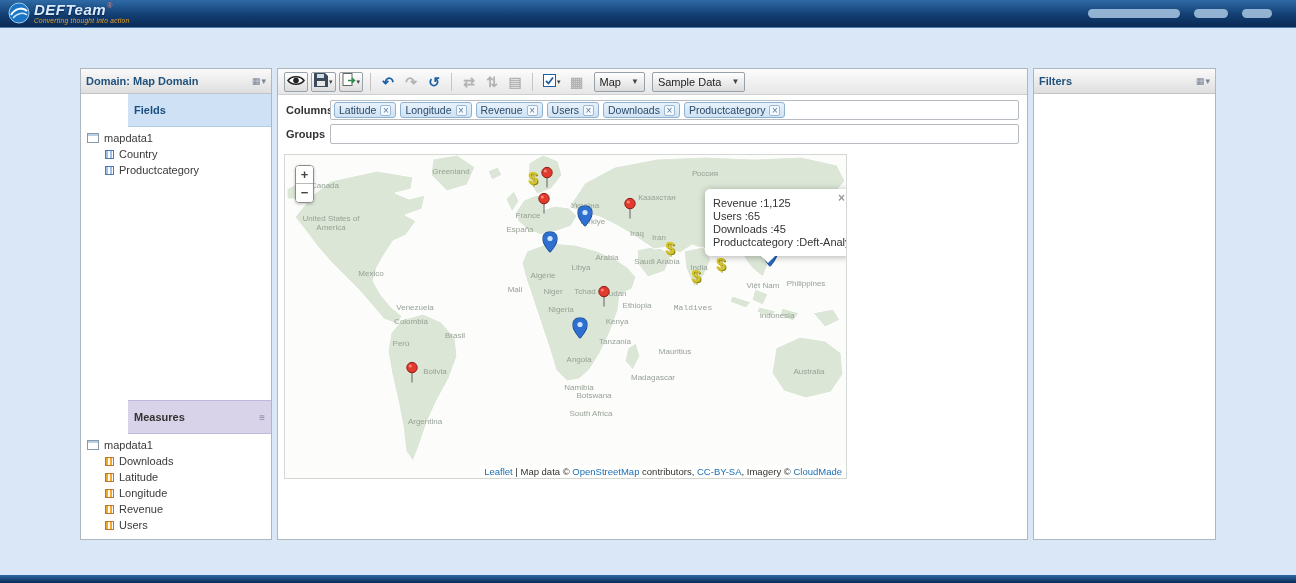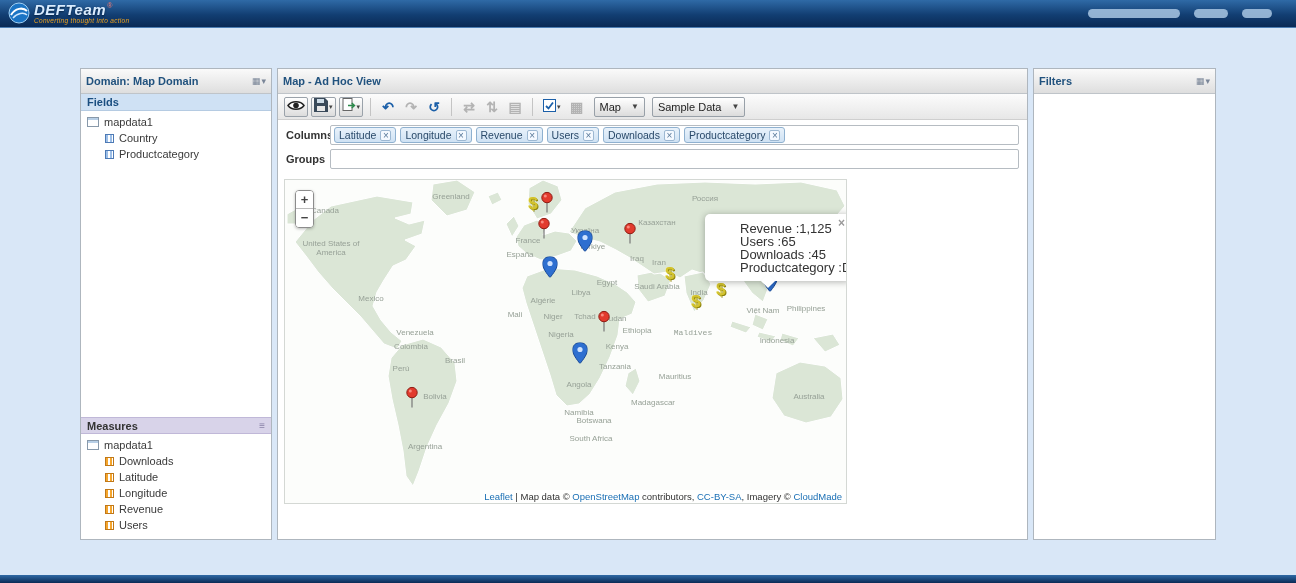--- a/index.html
+++ b/index.html
@@ -22,21 +22,21 @@
   .content { height:547px; padding:40px 80px 0 80px; display:flex; align-items:flex-start; }
   .panel { background:#fff; border:1px solid #aeb6be; height:472px; display:flex; flex-direction:column; }
   .panel-head { height:18px; flex:0 0 18px; background:linear-gradient(180deg,#fafafa,#dedede); border-bottom:1px solid #bfc4c9; display:flex; align-items:center; justify-content:space-between; padding:12px 5px; }
   .panel-title { font-size:11px; font-weight:bold; color:#21527e; white-space:nowrap; }
   .panel-menu { font-size:9px; color:#7a8698; cursor:pointer; display:flex; align-items:center; gap:1px; }
 
   .panel.left { width:192px; }
   .panel.center { flex:1; margin:0 5px; }
   .panel.right { width:183px; }
 
-  .sec-head { height:17px; flex:0 0 17px; display:flex; align-items:center; justify-content:space-between; padding:0 6px; font-size:11px; font-weight:bold; }
+  .sec-head { height:17px; flex:0 0 17px; display:flex; align-items:center; justify-content:space-between; padding:16px 6px; font-size:11px; font-weight:bold;margin-left:47px; }
   .sec-head.fields { background:#cfe1f4; color:#1a4e80; border-bottom:1px solid #b5cbe2; }
   .sec-head.measures { background:#d8d3e9; color:#333; border-top:1px solid #c0b8d8; border-bottom:1px solid #c0b8d8; }
   .sec-handle { color:#8a82a8; font-size:10px; }
   .tree { background:#fff; padding-top:3px; }
   .tree.grow { flex:1 1 auto; overflow:hidden; }
   .tree.fixed { flex:0 0 auto; padding-bottom:6px; }
   .trow { height:16px; display:flex; align-items:center; gap:5px; font-size:11px; color:#3a3a3a; cursor:default; }
   .ticon { display:inline-block; flex:0 0 auto; }
   .i-table { width:12px; height:10px; background:#fff; border:1px solid #8899aa; box-shadow:inset 0 2px 0 #b8cfe6; }
   .i-field { width:9px; height:9px; border:1px solid #4d7ab5; background:repeating-linear-gradient(90deg,#9dbfe8 0 2px,#fff 2px 4px); }
@@ -70,21 +70,21 @@
   .mlabel.wrap { white-space:normal; max-width:58px; text-align:center; line-height:1.15; }
   .marker { position:absolute; }
   .marker.pin { transform:translate(-50%,-94%); }
   .marker.money { transform:translate(-50%,-55%); }
   .dollar { font-size:17px; font-weight:bold; color:#d3c32e; text-shadow:1px 1px 0 #8f850f, -0.5px -0.5px 0 #f7f0a0; }
   .zoom-ctl { position:absolute; left:10px; top:10px; width:19px; border:1px solid #8c8c8c; border-radius:4px; overflow:hidden; box-shadow:0 1px 3px rgba(0,0,0,.25); }
   .zbtn { height:18px; background:#fff; text-align:center; font-size:13px; font-weight:bold; color:#444; line-height:17px; cursor:pointer; }
   .zbtn.zin { border-bottom:1px solid #bbb; }
   .tooltip { position:absolute; left:420px; top:34px; width:146px; background:#fff; border-radius:5px; box-shadow:0 1px 7px rgba(0,0,0,.3); padding:8px 10px 7px 8px; z-index:20; }
   .tooltip:after { content:""; position:absolute; left:58px; bottom:-5px; width:10px; height:10px; background:#fff; transform:rotate(45deg); box-shadow:2px 2px 4px rgba(0,0,0,.12); }
-  .ttline { font-size:13px; color:#333; line-height:13px; white-space:nowrap;margin-left:27px; }
+  .ttline { font-size:11px; color:#333; line-height:13px; white-space:nowrap; }
   .tt-close { position:absolute; top:3px; right:6px; font-size:12px; font-weight:bold; color:#9a9a9a; cursor:pointer; line-height:1; }
   .attribution { position:absolute; right:0; bottom:0; background:rgba(255,255,255,.78); font-size:9.5px; color:#333; padding:1px 4px; z-index:15; }
   .attribution .alink { color:#1a6fb5; cursor:pointer; }
 
   
   .footerbar { height:8px; background:linear-gradient(180deg,#2f6aa6,#0a2a55); }
 </style>
 </head>
 <body>
 
@@ -160,23 +160,20 @@
           <span>Revenue</span>
         </div>
         <div class="trow" style="padding-left: 24px;">
           <span class="ticon i-measure"></span>
           <span>Users</span>
         </div>
       </div>
   </div>
 
   <div class="panel center">
-    <div class="panel-head">
-      <span class="panel-title">Map - Ad Hoc View</span>
-    </div>
     <div class="toolbar">
       <span id="toolbar-buttons" style="display:flex;align-items:center;gap:3px;">
           <span class="tbtn raised">
             <span><svg width="18" height="13" viewBox="0 0 18 13">
                 <path d="M1 6.5 C4.5 1.5 13.5 1.5 17 6.5 C13.5 11.5 4.5 11.5 1 6.5 Z" fill="#fff" stroke="#222" stroke-width="1.5"></path>
                 <circle cx="9" cy="6.5" r="2.8" fill="#222"></circle>
               </svg></span>
           </span>
           <span class="tbtn raised">
             <span><svg width="14" height="14" viewBox="0 0 14 14">
@@ -309,21 +306,21 @@
           <div class="mlabel" style="left: 243px; top: 60px;">France</div>
           <div class="mlabel" style="left: 300px; top: 50px;">Україна</div>
           <div class="mlabel" style="left: 307px; top: 66px;">Türkiye</div>
           <div class="mlabel" style="left: 420px; top: 18px;">Россия</div>
           <div class="mlabel" style="left: 372px; top: 42px;">Казахстан</div>
           <div class="mlabel" style="left: 448px; top: 56px;">Монгол улс</div>
           <div class="mlabel" style="left: 448px; top: 80px;">China</div>
           <div class="mlabel" style="left: 352px; top: 78px;">Iraq</div>
           <div class="mlabel" style="left: 374px; top: 82px;">Iran</div>
           <div class="mlabel" style="left: 372px; top: 106px;">Saudi Arabia</div>
-          <div class="mlabel" style="left: 322px; top: 102px;">Egypt</div>
+          <div class="mlabel" style="left: 322px; top: 102px;">Arabia</div>
           <div class="mlabel" style="left: 296px; top: 112px;">Libya</div>
           <div class="mlabel" style="left: 258px; top: 120px;">Algérie</div>
           <div class="mlabel" style="left: 230px; top: 134px;">Mali</div>
           <div class="mlabel" style="left: 268px; top: 136px;">Niger</div>
           <div class="mlabel" style="left: 300px; top: 136px;">Tchad</div>
           <div class="mlabel" style="left: 330px; top: 138px;">Sudan</div>
           <div class="mlabel" style="left: 276px; top: 154px;">Nigeria</div>
           <div class="mlabel" style="left: 352px; top: 150px;">Ethiopia</div>
           <div class="mlabel" style="left: 332px; top: 166px;">Kenya</div>
           <div class="mlabel" style="left: 330px; top: 186px;">Tanzania</div>

